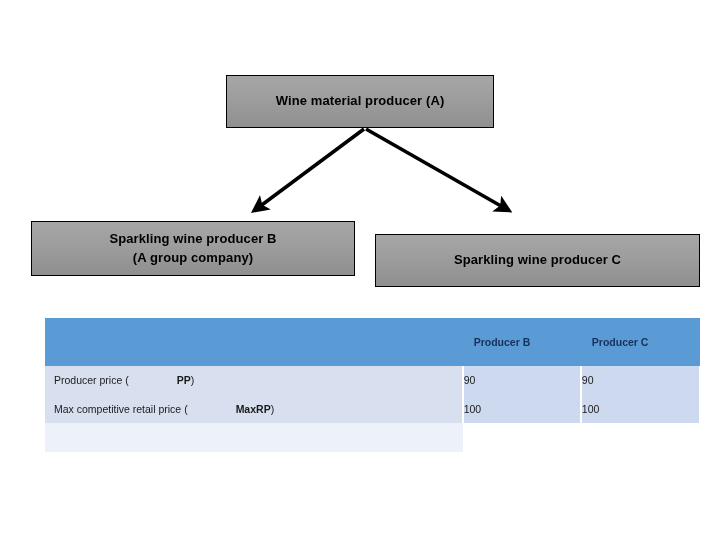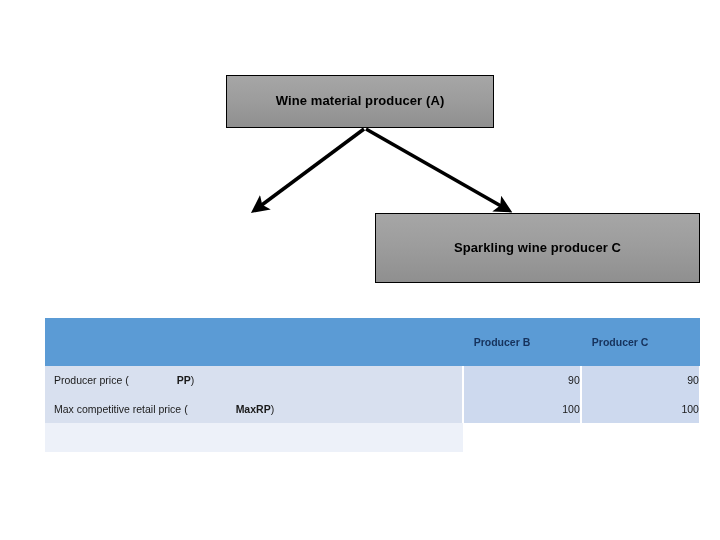--- a/index.html
+++ b/index.html
@@ -38,21 +38,21 @@
     letter-spacing: 0.1px;
   }
   .proc-box span {
     display: block;
     padding: 0 6px;
     white-space: pre-line;
   }
 
   #box-a  { left: 226px; top: 75px;  width: 268px; height: 53px; }
   #box-b  { left: 31px;  top: 221px; width: 324px; height: 55px; }
-  #box-c  { left: 375px; top: 213px; width: 325px; height: 70px; }
+  #box-c  { left: 375px; top: 234px; width: 325px; height: 53px; }
 
   
   #connectors {
     position: absolute;
     left: 0;
     top: 0;
     width: 720px;
     height: 540px;
     pointer-events: none;
   }
@@ -93,21 +93,21 @@
   tbody tr { height: 28.5px; }
   tbody td.lbl {
     font-size: 10.5px;
     color: #1a1a1a;
     padding-left: 9px !important;
     white-space: nowrap;
   }
   tbody td.val {
     font-size: 10.5px;
     color: #1a1a1a;
-    text-align: right;
+    text-align: left;
     border-left: 2px solid #ffffff;
   }
   tbody tr.odd  td.lbl { background: #d8e0ef; }
   tbody tr.even td.lbl { background: #edf1f9; }
   tbody tr.odd  td.val { background: #cdd9ee; }
   tbody tr.even td.val { background: #e6ecf7; }
 
   td.neg { color: #c00000; }
   .b { font-weight: bold; margin-left: 48px; }
 
@@ -117,20 +117,24 @@
 </style>
 </head>
 <body>
 
 <div class="slide">
 
   <div class="proc-box" id="box-a">
     <span>Wine material producer (A)</span>
   </div>
 
+  <div class="proc-box" id="box-b">
+    <span>Sparkling wine producer  B
+(A group company)</span>
+  </div>
 
   <div class="proc-box" id="box-c">
     <span>Sparkling wine producer C</span>
   </div>
 
   <svg id="connectors" viewBox="0 0 720 540" width="720" height="540" xmlns="http://www.w3.org/2000/svg">
     <defs>
       <marker id="arrowhead" markerWidth="5" markerHeight="5" refX="3.6" refY="2.5" orient="auto" markerUnits="strokeWidth">
         <path d="M0,0 L5,2.5 L0,5 L1.1,2.5 z" fill="#000000"></path>
       </marker>

